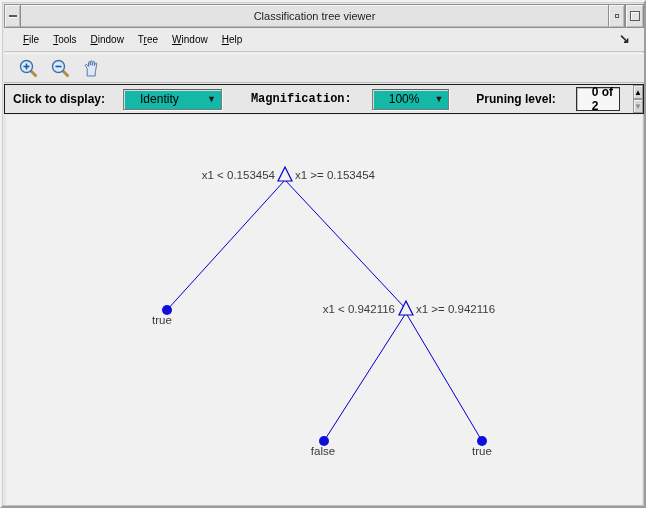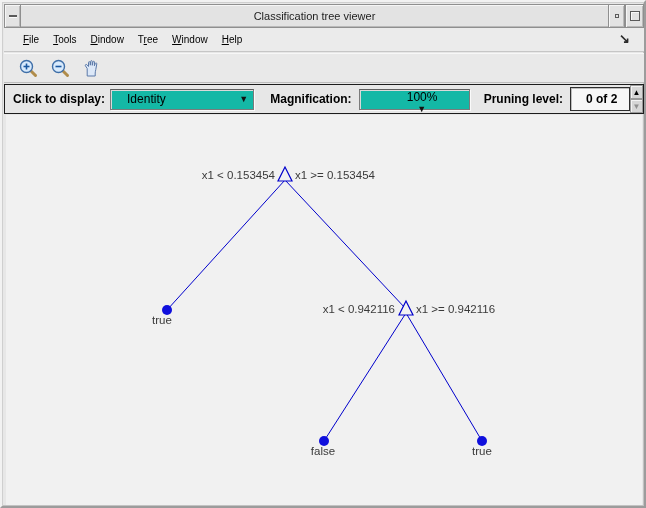--- a/index.html
+++ b/index.html
@@ -41,31 +41,31 @@
   .toolbar { position:absolute; left:2px; top:51px; width:640px; height:30px;
     background:#e9e9e9; border-bottom:1px solid #bdbdbd;
     box-shadow: inset 0 1px 0 #f7f7f7;
     display:flex; align-items:center; padding-left:12px; gap:8px; }
   .tool-btn { width:24px; height:24px; display:flex; align-items:center;
     justify-content:center; border:1px solid transparent; cursor:pointer; }
 
   
   .controlrow { position:absolute; left:2px; top:82px; width:640px; height:30px;
     background:#e7e7e7; border:1px solid #1c1c1c;
-    display:flex; align-items:center; padding-left:8px; }
+    display:flex; align-items:center; padding-left:8px;gap:13px; }
   .ctl-label { font-size:12px; font-weight:bold; color:#000; white-space:nowrap; }
   .combo { height:21px; background:#14b8a6; border:1px solid #7b7b7b;
     border-top-color:#5e5e5e; box-shadow: inset 1px 1px 0 #d9d9d9, 1px 1px 0 #fafafa;
     display:flex; align-items:center; font-size:12px; color:#000;
     padding-left:16px; cursor:pointer; position:relative; }
   .combo .combo-value { flex:1; }
   .combo .arrow { font-size:9px; color:#111; padding:0 5px 0 4px; }
   .combo1 { width:151px; margin-left:5px; }
-  .combo2 { width:116px; margin-left:7px;flex-direction:column; }
-  .lbl2 { margin-left:16px; }
+  .combo2 { width:116px; margin-left:7px; }
+  .lbl2 { margin-left:16px;font-family:Liberation Mono, monospace; }
   .lbl3 { margin-left:14px;text-align:center; }
   .prunbox { width:62px; height:24px; margin-left:7px; background:#f7f7f7;
     border:1px solid #2e2e2e; box-shadow: inset 1px 1px 0 #bdbdbd;
     display:flex; align-items:center; padding-left:15px;
     font-size:12px; font-weight:bold; color:#000; }
   .spinner { margin-left:auto; width:14px; height:28px; display:flex;
     flex-direction:column; }
   .spin { flex:1; display:flex; align-items:center; justify-content:center;
     background:#d6d6d6; border:1px solid #9a9a9a;
     box-shadow: inset 1px 1px 0 #f3f3f3; font-size:8px; cursor:pointer; }

